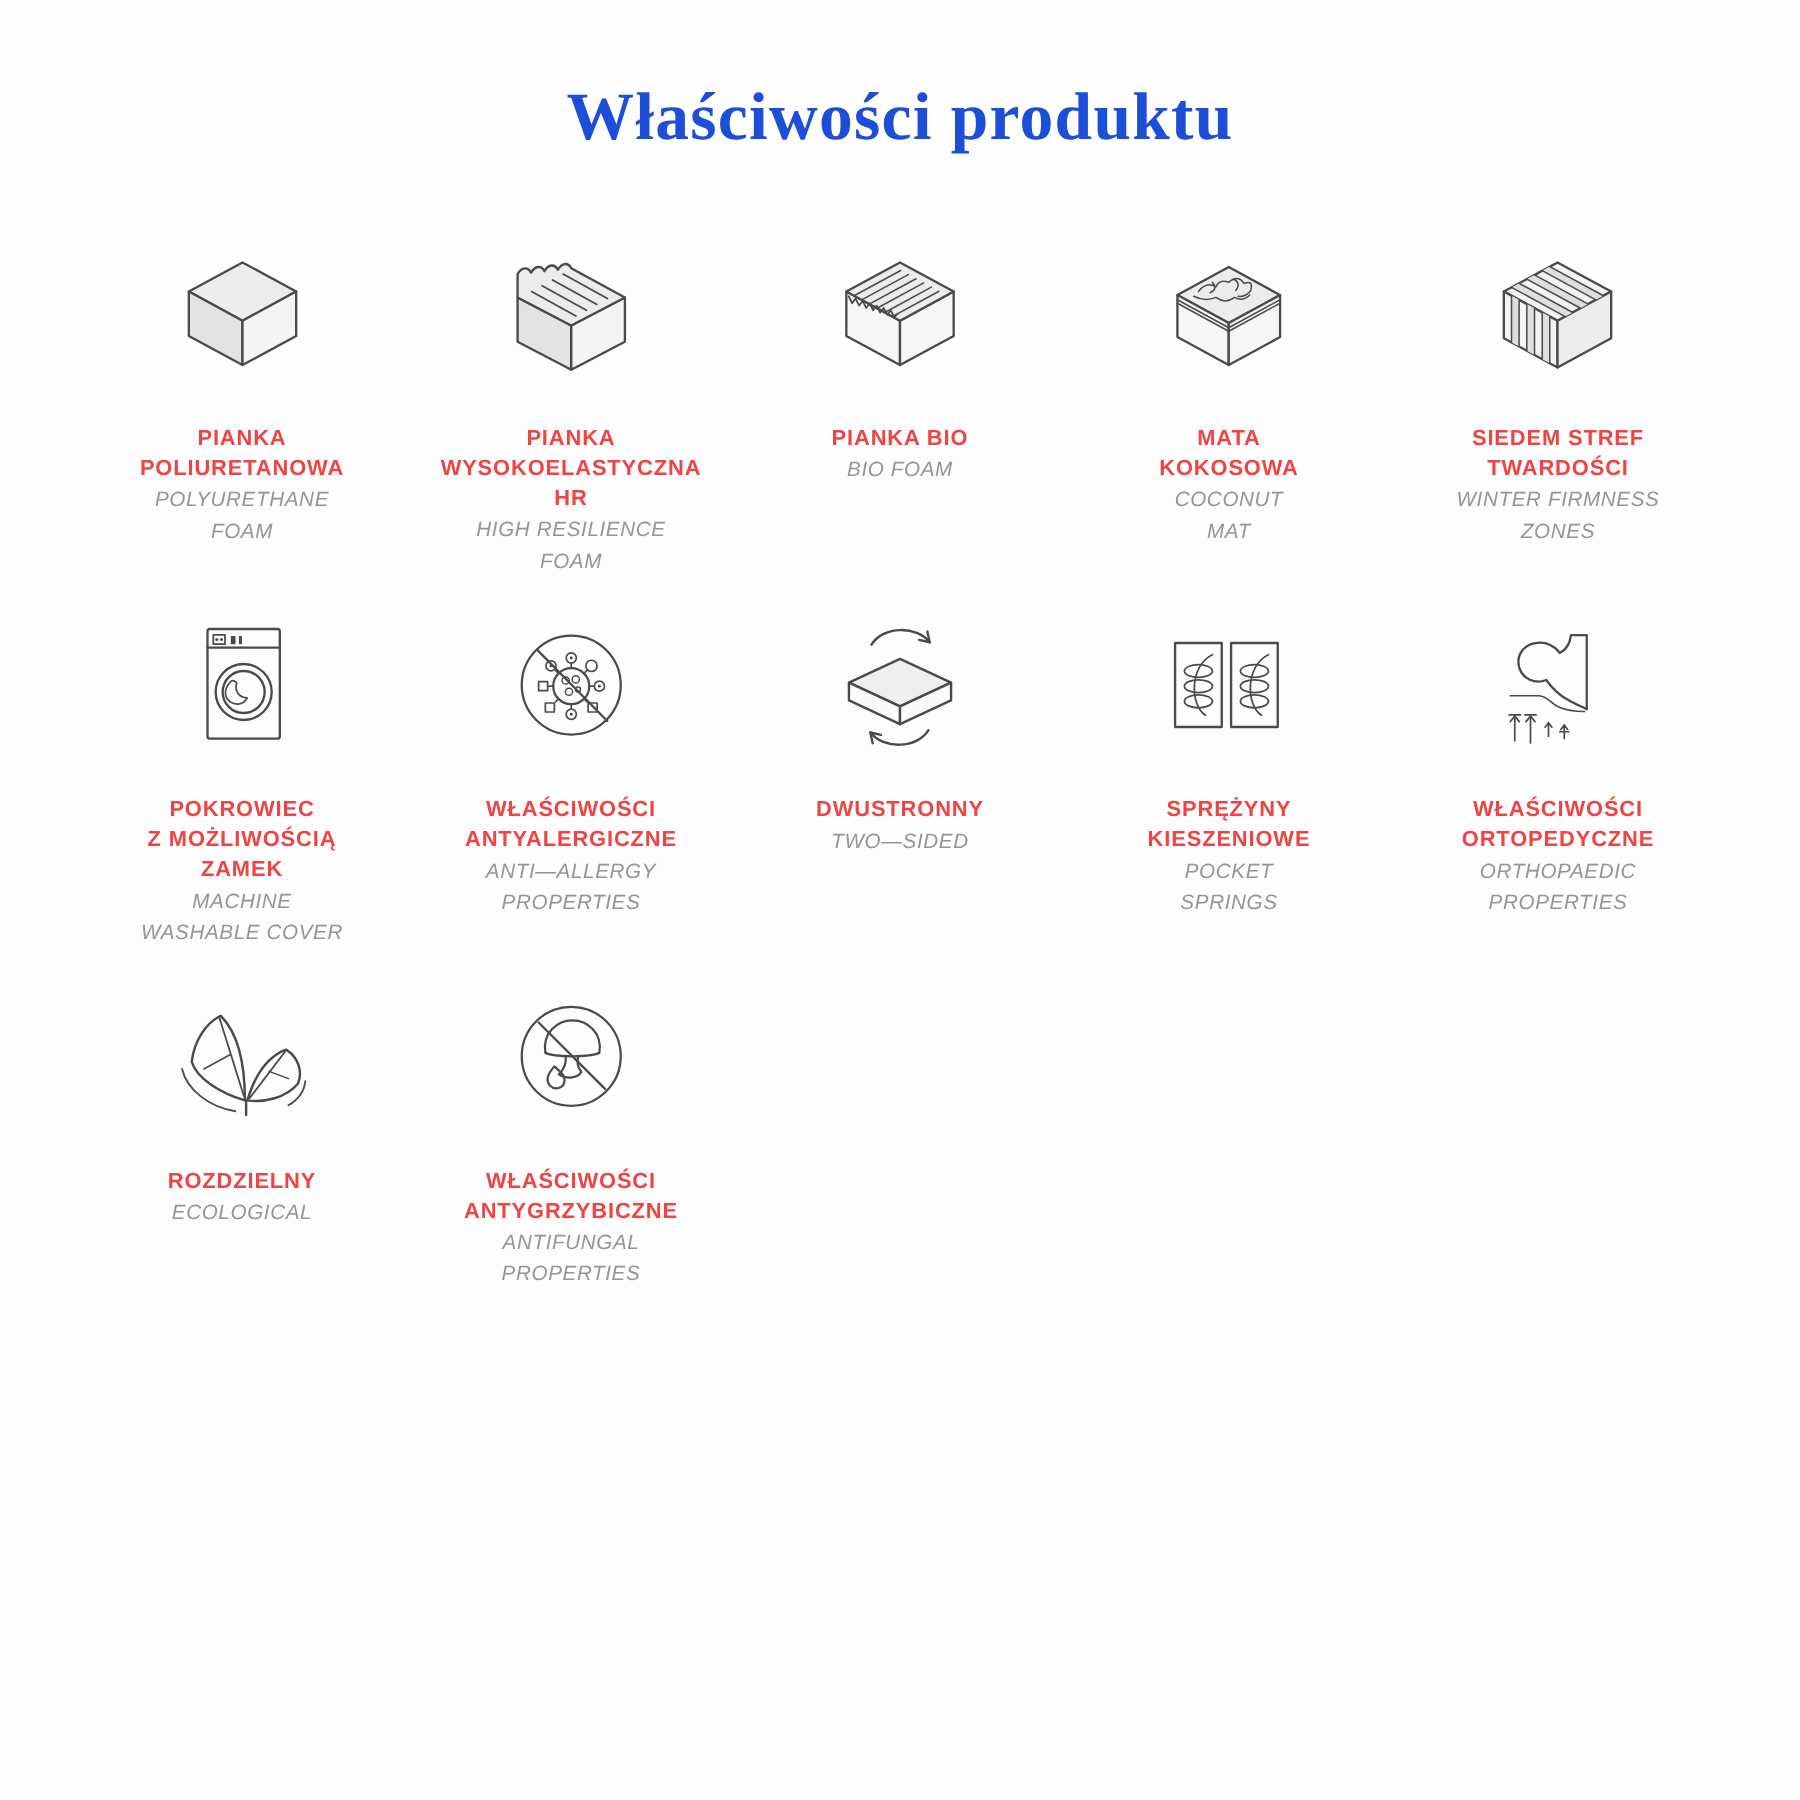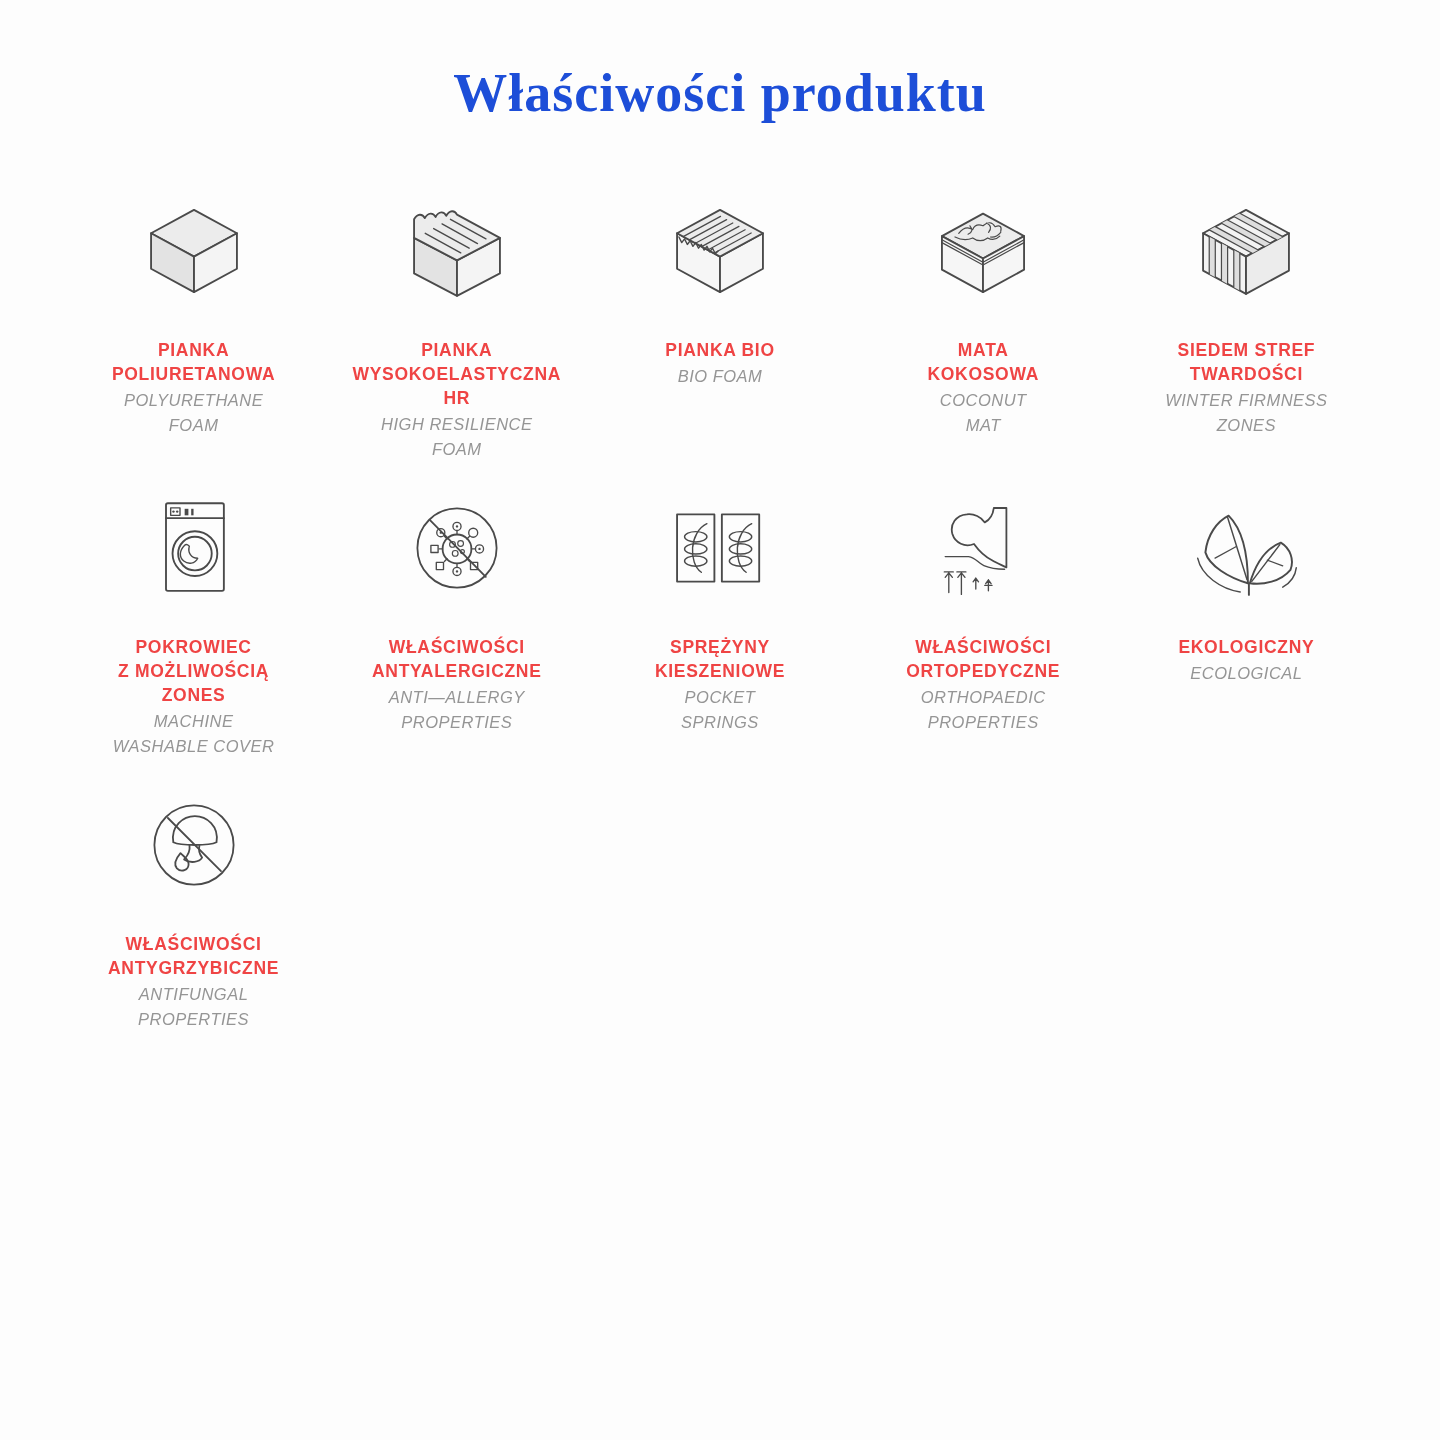--- a/index.html
+++ b/index.html
@@ -179,21 +179,21 @@
         </g>
         <circle class="fill-dark" cx="38" cy="21" r="1.3"></circle>
         <circle class="fill-dark" cx="42" cy="21" r="1.3"></circle>
         <rect class="fill-dark" x="50" y="18" width="4" height="7"></rect>
         <rect class="fill-dark" x="57" y="18" width="2.5" height="7"></rect>
         <path class="ln15" d="M50,57 c-6,6 -6,13 -1,17 c5,4 12,3 15,-3 c-7,0 -11,-6 -9,-13 c-2,-2 -4,-2 -5,-1 Z"></path>
       </svg>
     </div>
     <div class="pl">POKROWIEC
 Z MOŻLIWOŚCIĄ
-ZONES</div>
+ZAMEK</div>
     <div class="en">MACHINE
 WASHABLE COVER</div>
   </div>
 
   <div class="cell">
     <div class="icon-box">
       <svg width="108" height="108" viewBox="0 0 120 120">
         <g class="ln">
           <circle cx="60" cy="60" r="44"></circle>
           <circle cx="60" cy="61" r="16"></circle>
@@ -221,20 +221,37 @@
         <circle class="fill-dark" cx="42" cy="43" r="1.3"></circle>
         <path class="ln" d="M30,29 L92,92"></path>
       </svg>
     </div>
     <div class="pl">WŁAŚCIWOŚCI
 ANTYALERGICZNE</div>
     <div class="en">ANTI—ALLERGY
 PROPERTIES</div>
   </div>
 
+  <div class="cell">
+    <div class="icon-box">
+      <svg width="114" height="114" viewBox="0 0 120 120">
+        <g class="ln">
+          <polygon points="60,38 103,58 60,78 17,58" fill="#efefef"></polygon>
+          <polygon points="17,58 60,78 60,93 17,73" fill="#fafafa"></polygon>
+          <polygon points="103,58 60,78 60,93 103,73" fill="#fafafa"></polygon>
+          <path d="M36,26 C46,10 74,10 85,24"></path>
+          <path d="M85,24 L76,22 M85,24 L83,15"></path>
+          <path d="M84,98 C74,114 46,114 35,100"></path>
+          <path d="M35,100 L44,102 M35,100 L37,109"></path>
+        </g>
+      </svg>
+    </div>
+    <div class="pl">DWUSTRONNY</div>
+    <div class="en">TWO—SIDED</div>
+  </div>
 
   <div class="cell">
     <div class="icon-box">
       <svg width="112" height="86" viewBox="0 0 120 92">
         <g class="ln">
           <rect x="14" y="10" width="40" height="72" fill="#fdfdfd"></rect>
           <rect x="62" y="10" width="40" height="72" fill="#fdfdfd"></rect>
         </g>
         <g class="ln15">
           <ellipse cx="34" cy="34" rx="12" ry="5.5"></ellipse>
@@ -288,21 +305,21 @@
           <path d="M95,46 L66,84"></path>
           <path d="M10,60 C14,78 34,92 54,95"></path>
           <path d="M112,70 C111,79 105,86 98,90"></path>
         </g>
         <g class="ln13">
           <path d="M50,48 L28,60"></path>
           <path d="M82,62 L98,68"></path>
         </g>
       </svg>
     </div>
-    <div class="pl">EKOLOGICZNY</div>
+    <div class="pl">ROZDZIELNY</div>
     <div class="en">ECOLOGICAL</div>
   </div>
 
   <div class="cell">
     <div class="icon-box">
       <svg width="108" height="108" viewBox="0 0 120 120">
         <g class="ln">
           <circle cx="60" cy="60" r="44"></circle>
           <path d="M37,57 C34,39 48,28 61,28 C74,28 88,39 85,57 C77,61 45,61 37,57 Z" fill="#fdfdfd"></path>
           <path d="M55,60 C56,67 53,72 49,76 C56,81 66,79 69,74 C66,70 65,65 66,61"></path>

